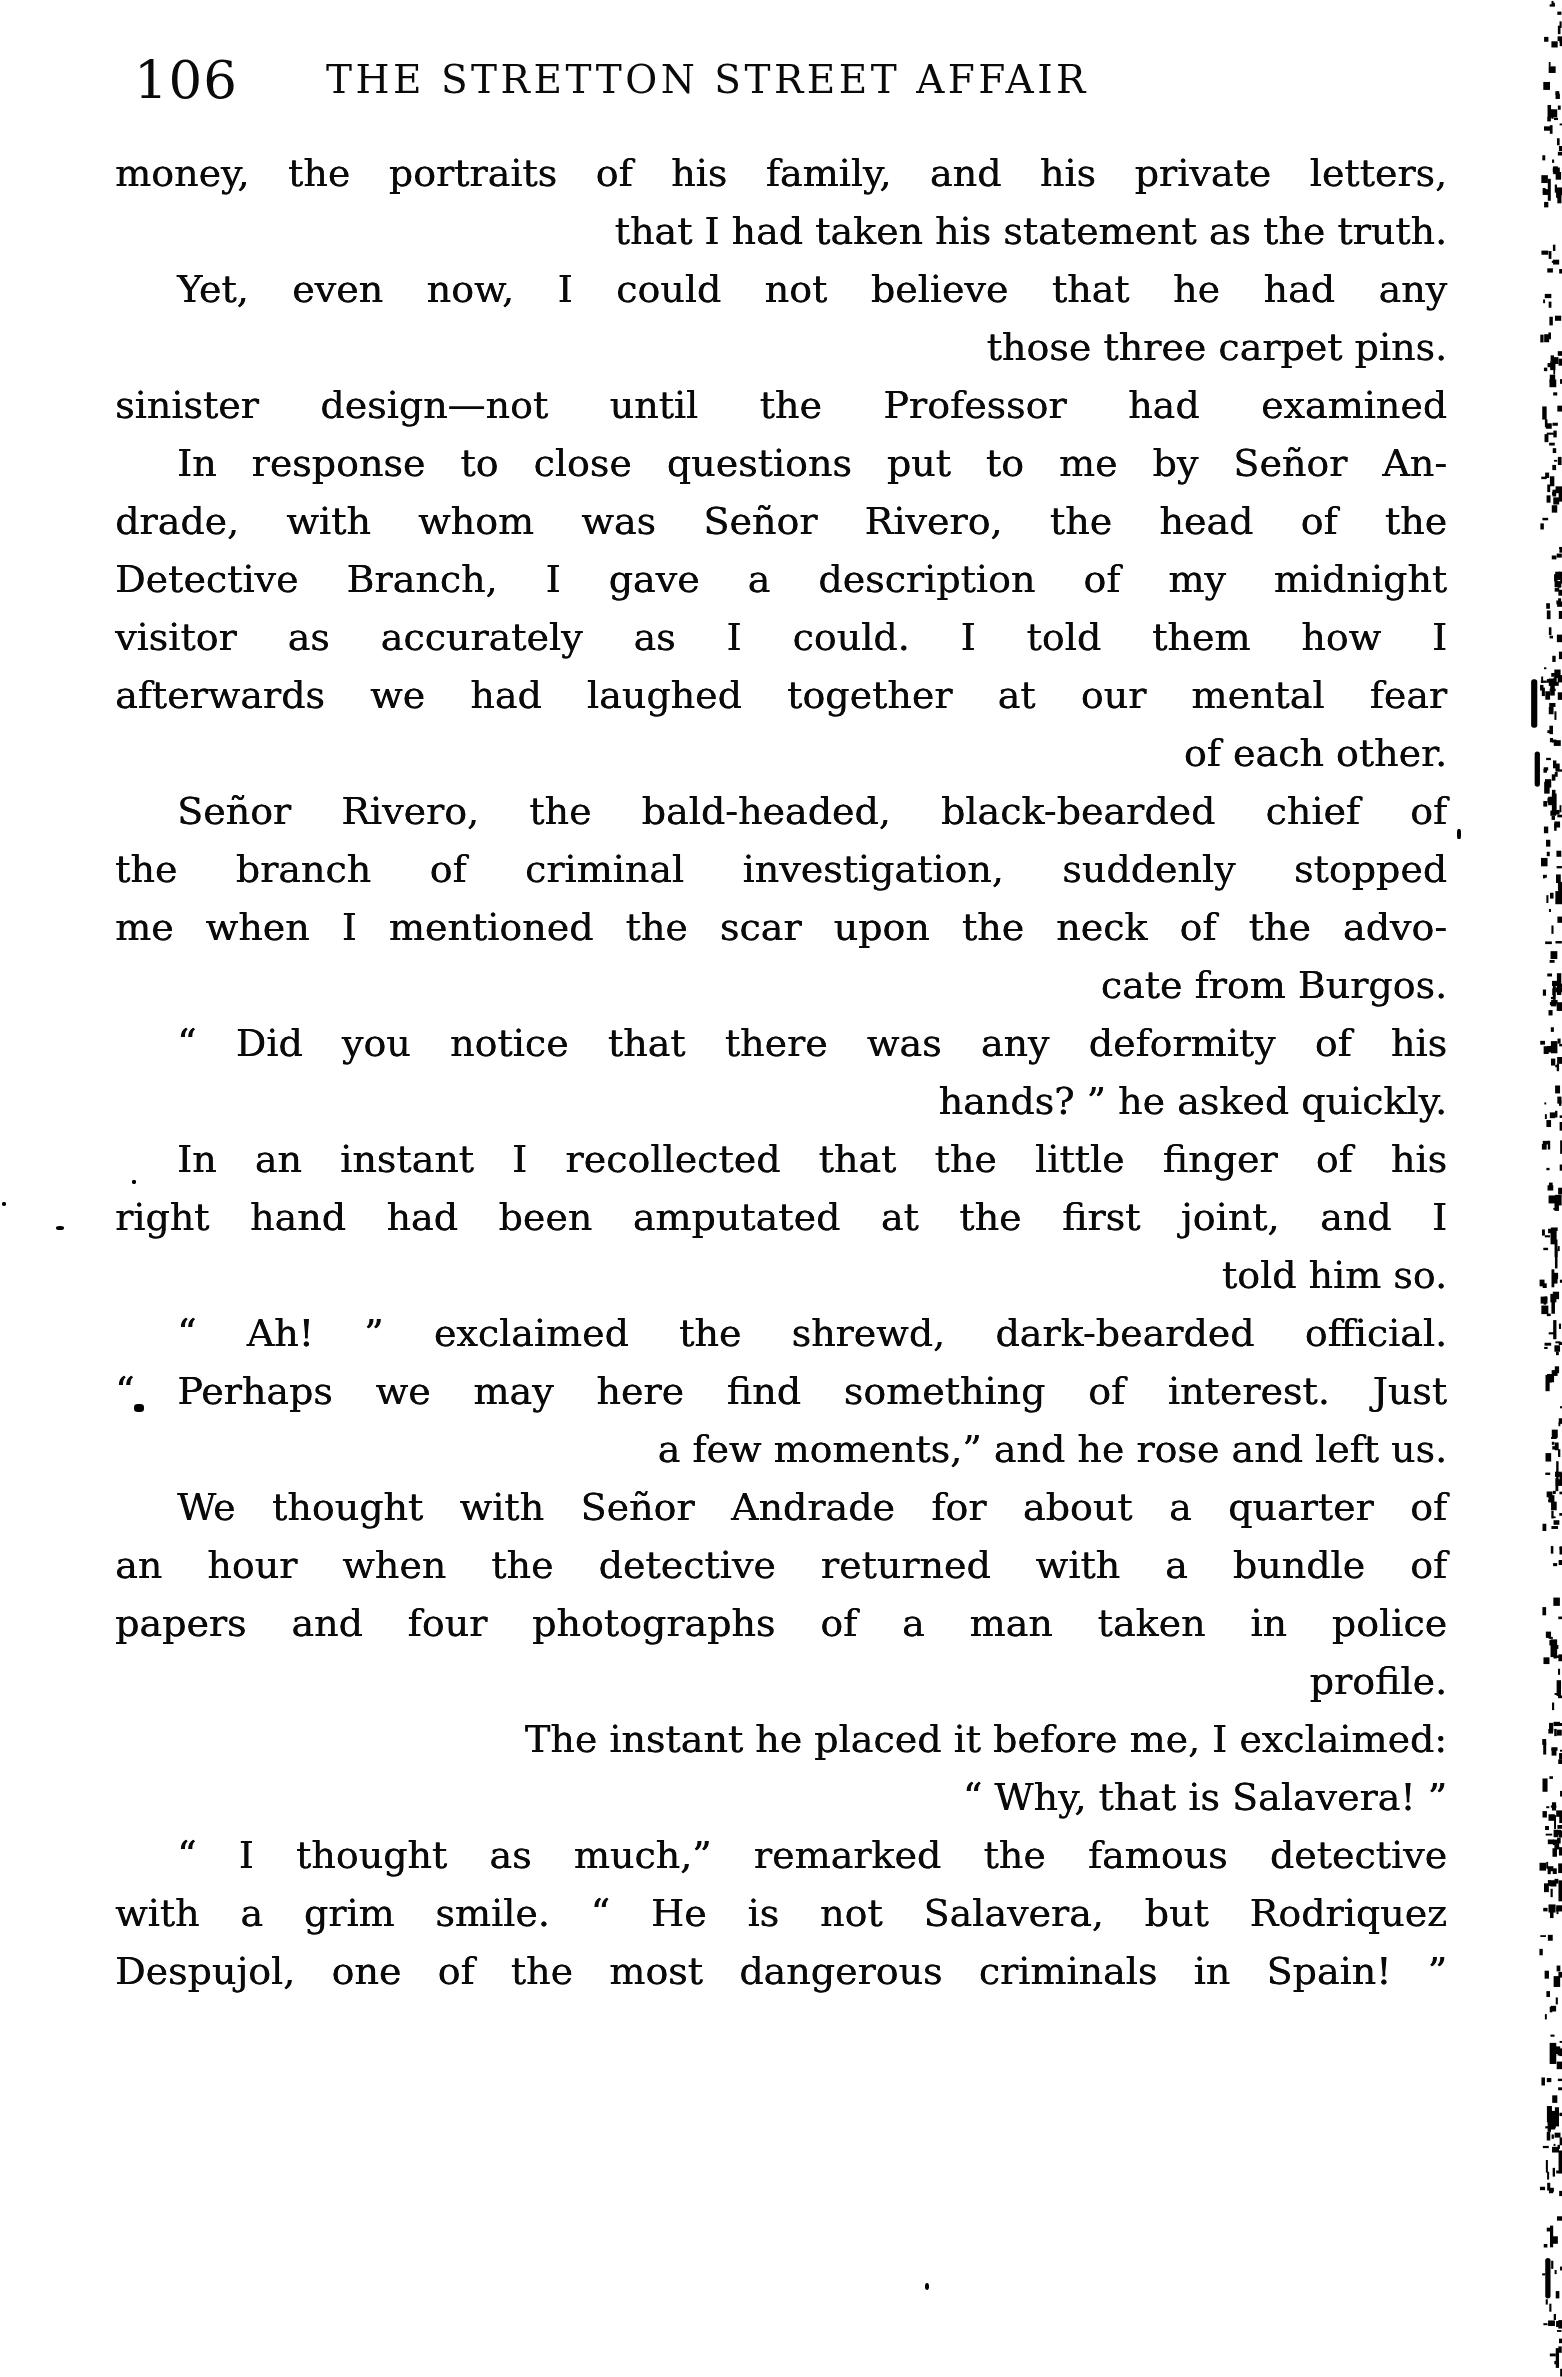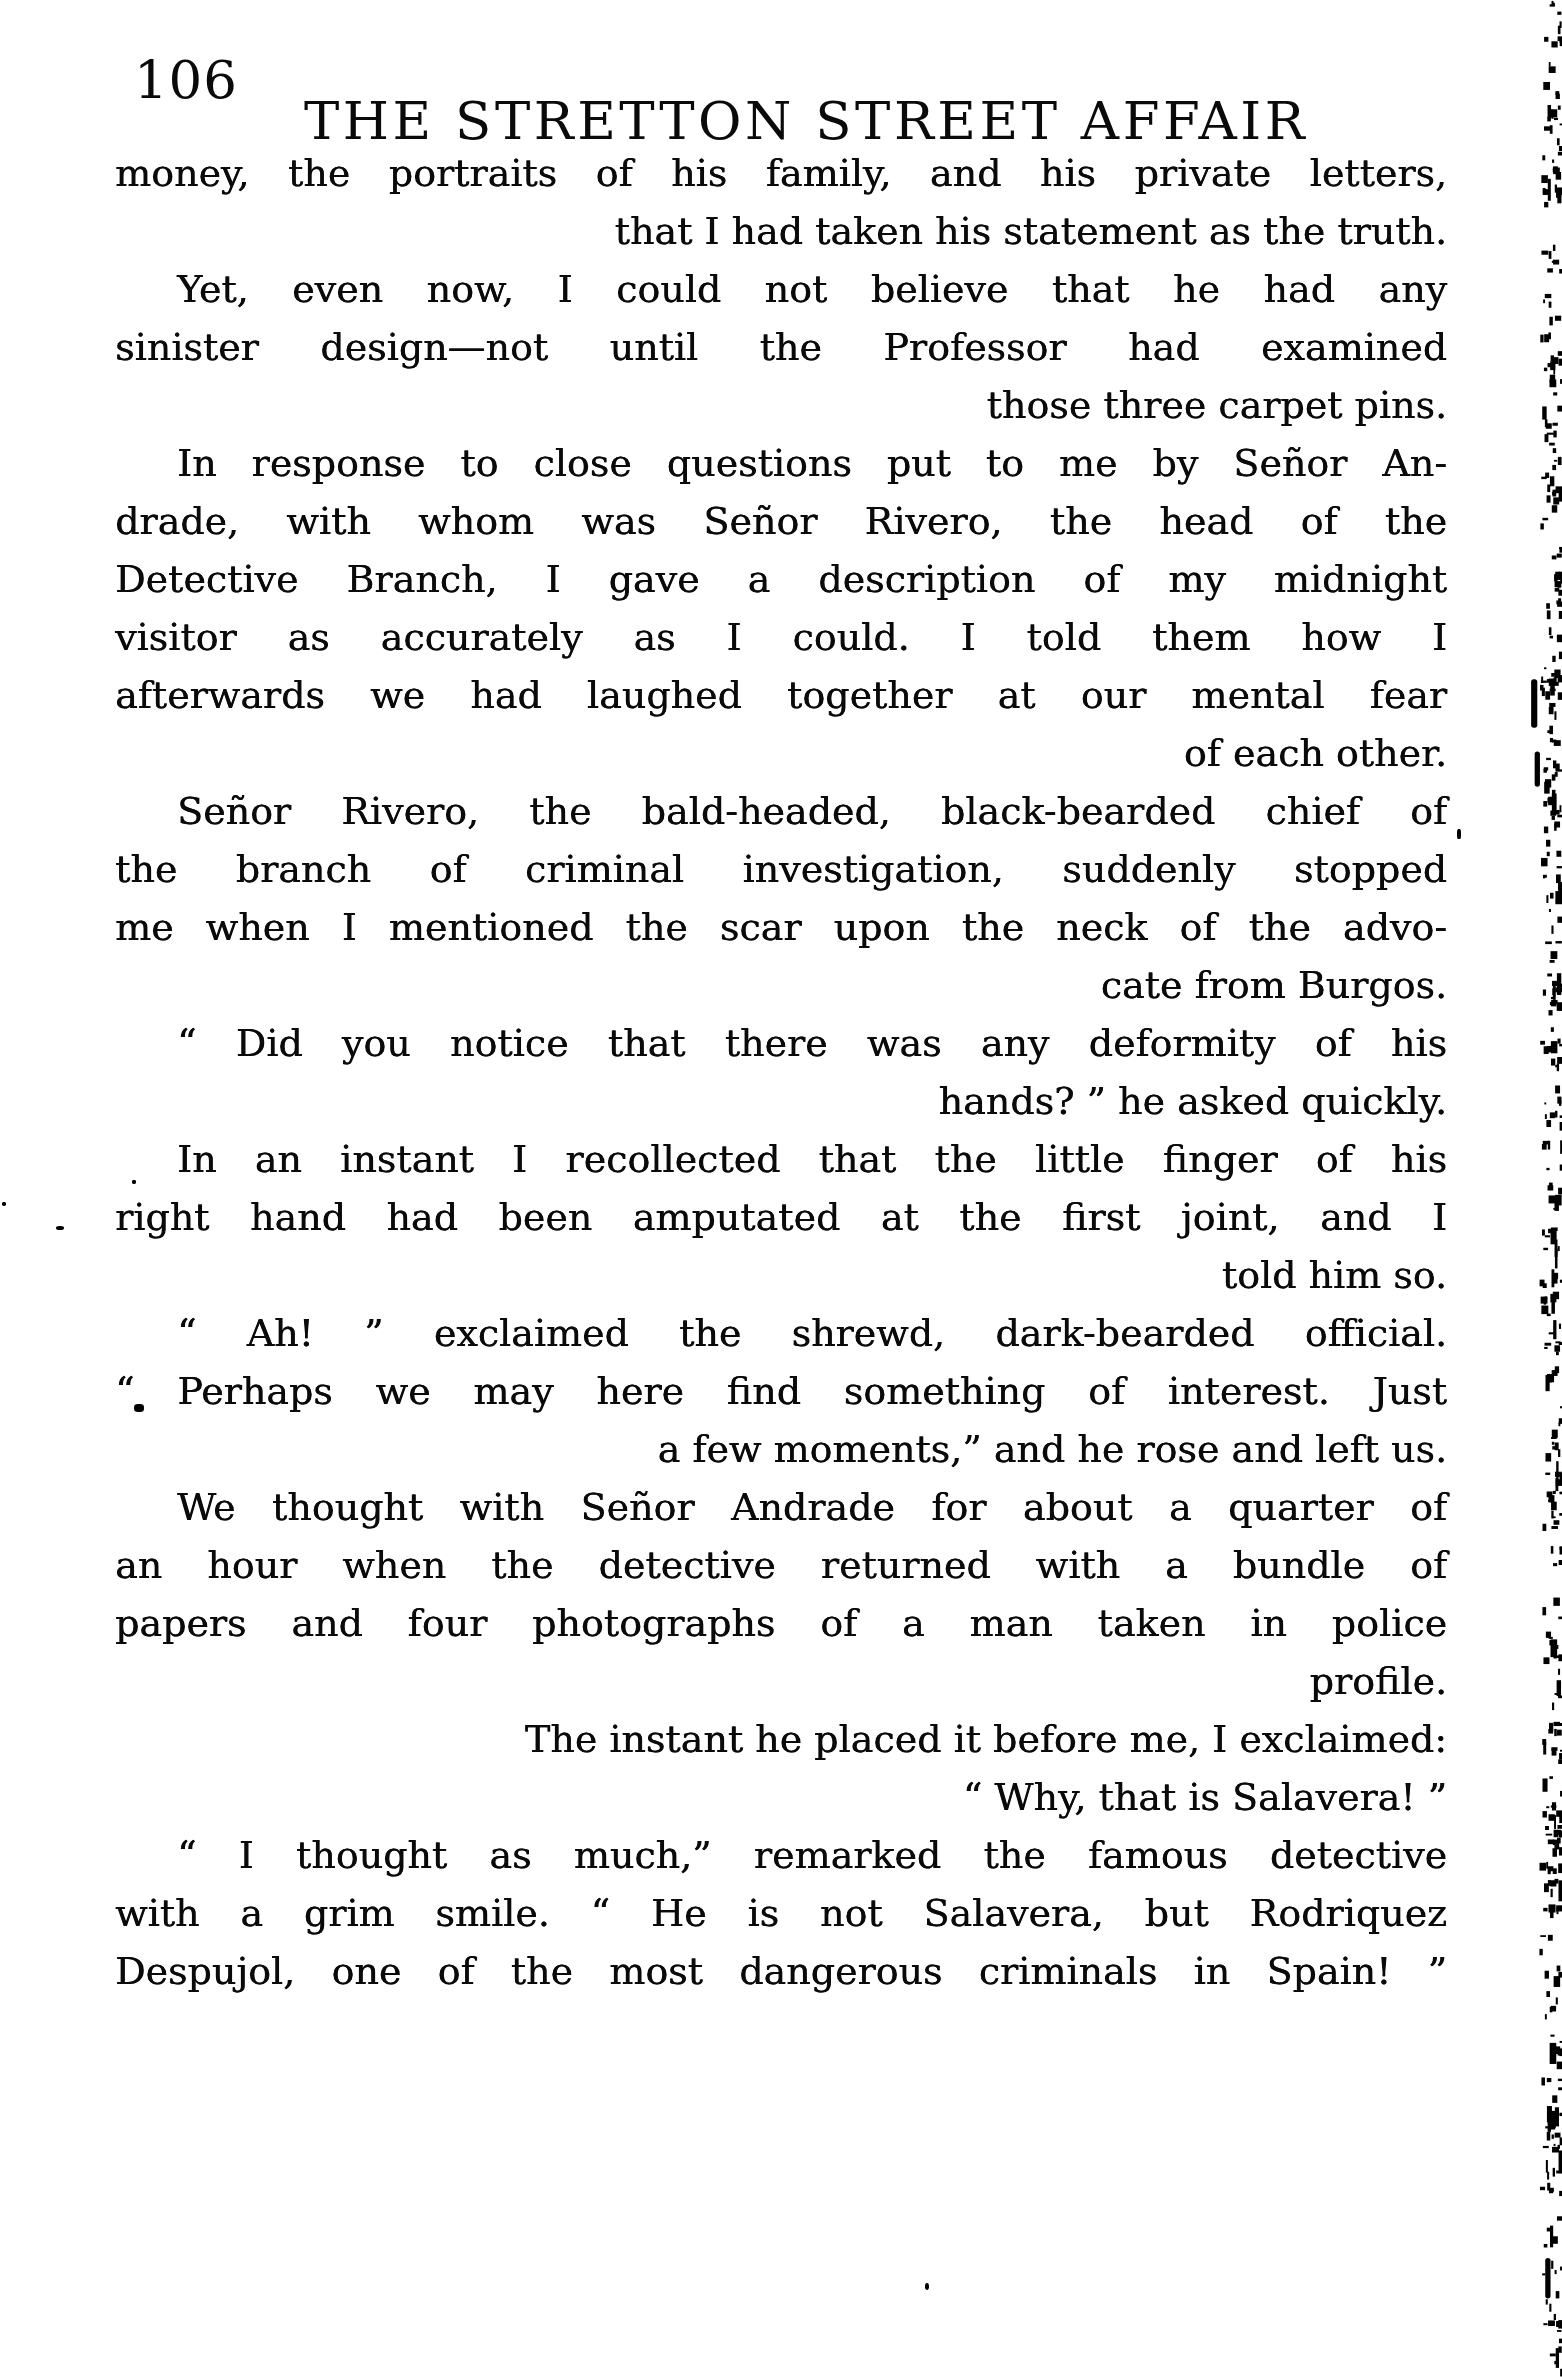--- a/index.html
+++ b/index.html
@@ -26,27 +26,26 @@
   .pagenum {
     position: absolute;
     left: 134px;
     top: 0;
     font-size: 53px;
     line-height: 53px;
     letter-spacing: 0.9px;
   }
   .running-title {
     position: absolute;
-    left: 304px;
+    left: 326px;
     top: 0;
-    font-size: 53px;
+    font-size: 39px;
     line-height: 53px;
     letter-spacing: 3.5px;
     white-space: nowrap;
-    margin-top: 41px;
   }
   .textblock {
     position: absolute;
     left: 115px;
     top: 144px;
     width: 1332px;
   }
   .line {
     height: 58px;
     line-height: 58px;
@@ -83,22 +82,22 @@
 <div class="page">
   <div class="header">
     <span class="pagenum">106</span>
     <span class="running-title">THE STRETTON STREET AFFAIR</span>
   </div>
 
   <div class="textblock" id="text-block">
       <div class="line just">money, the portraits of his family, and his private letters,</div>
       <div class="line">that I had taken his statement as the truth.</div>
       <div class="line just ind">Yet, even now, I could not believe that he had any</div>
+      <div class="line">those three carpet pins.</div>
       <div class="line just">sinister design—not until the Professor had examined</div>
-      <div class="line">those three carpet pins.</div>
       <div class="line just ind">In response to close questions put to me by Señor An-</div>
       <div class="line just">drade, with whom was Señor Rivero, the head of the</div>
       <div class="line just">Detective Branch, I gave a description of my midnight</div>
       <div class="line just">visitor as accurately as I could.  I told them how I</div>
       <div class="line just">afterwards we had laughed together at our mental fear</div>
       <div class="line">of each other.</div>
       <div class="line just ind">Señor Rivero, the bald-headed, black-bearded chief of</div>
       <div class="line just">the branch of criminal investigation, suddenly stopped</div>
       <div class="line just">me when I mentioned the scar upon the neck of the advo-</div>
       <div class="line">cate from Burgos.</div>

